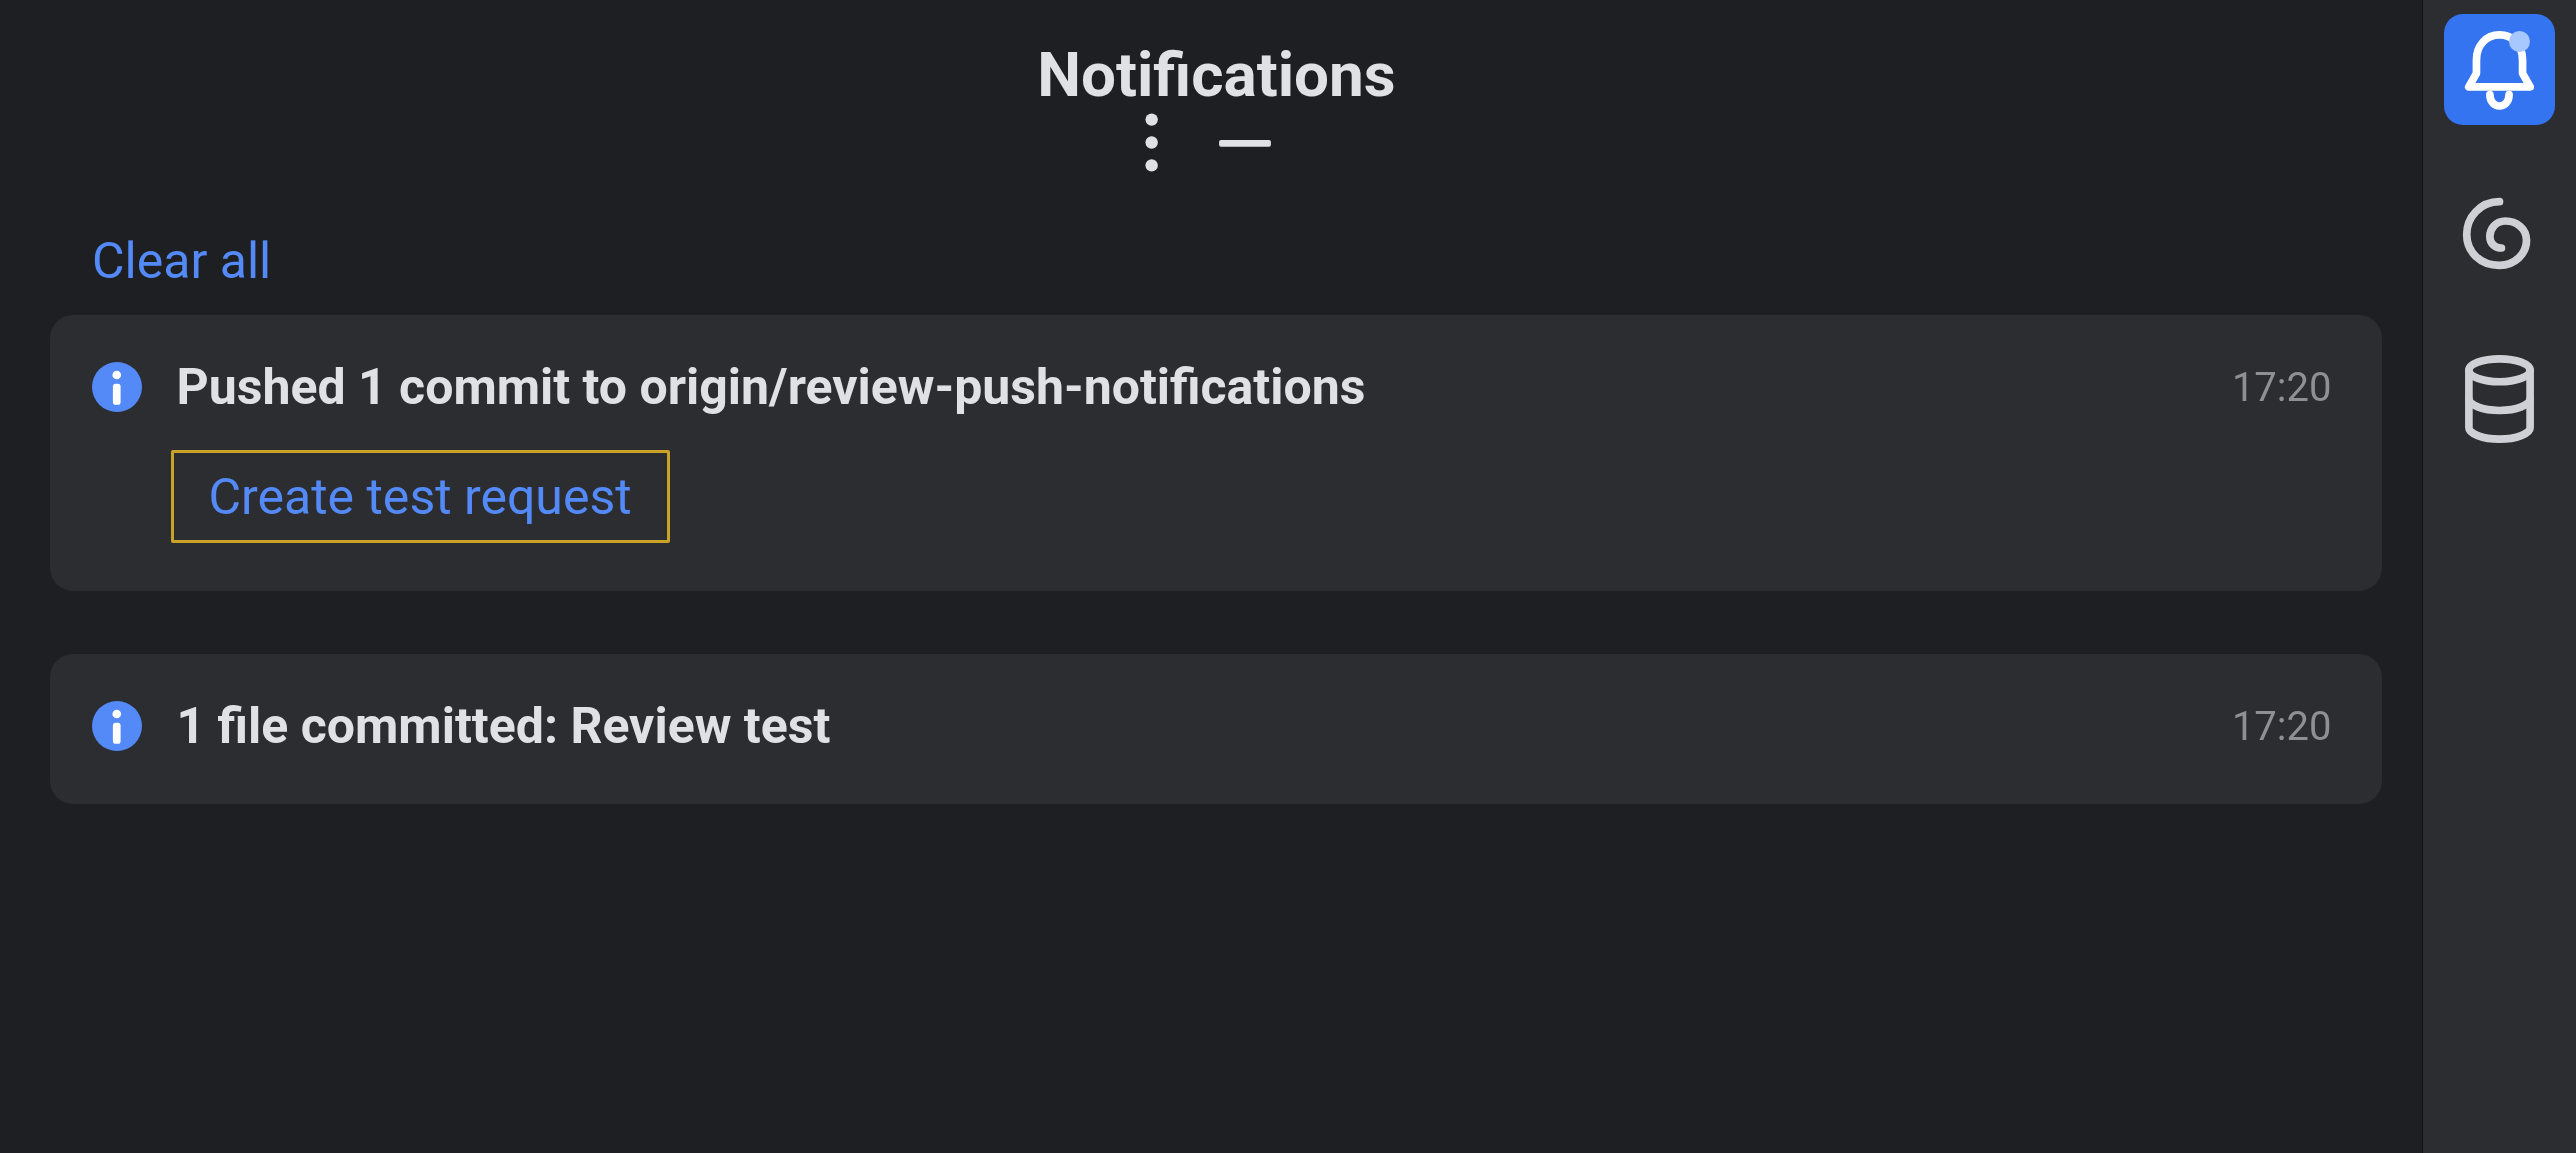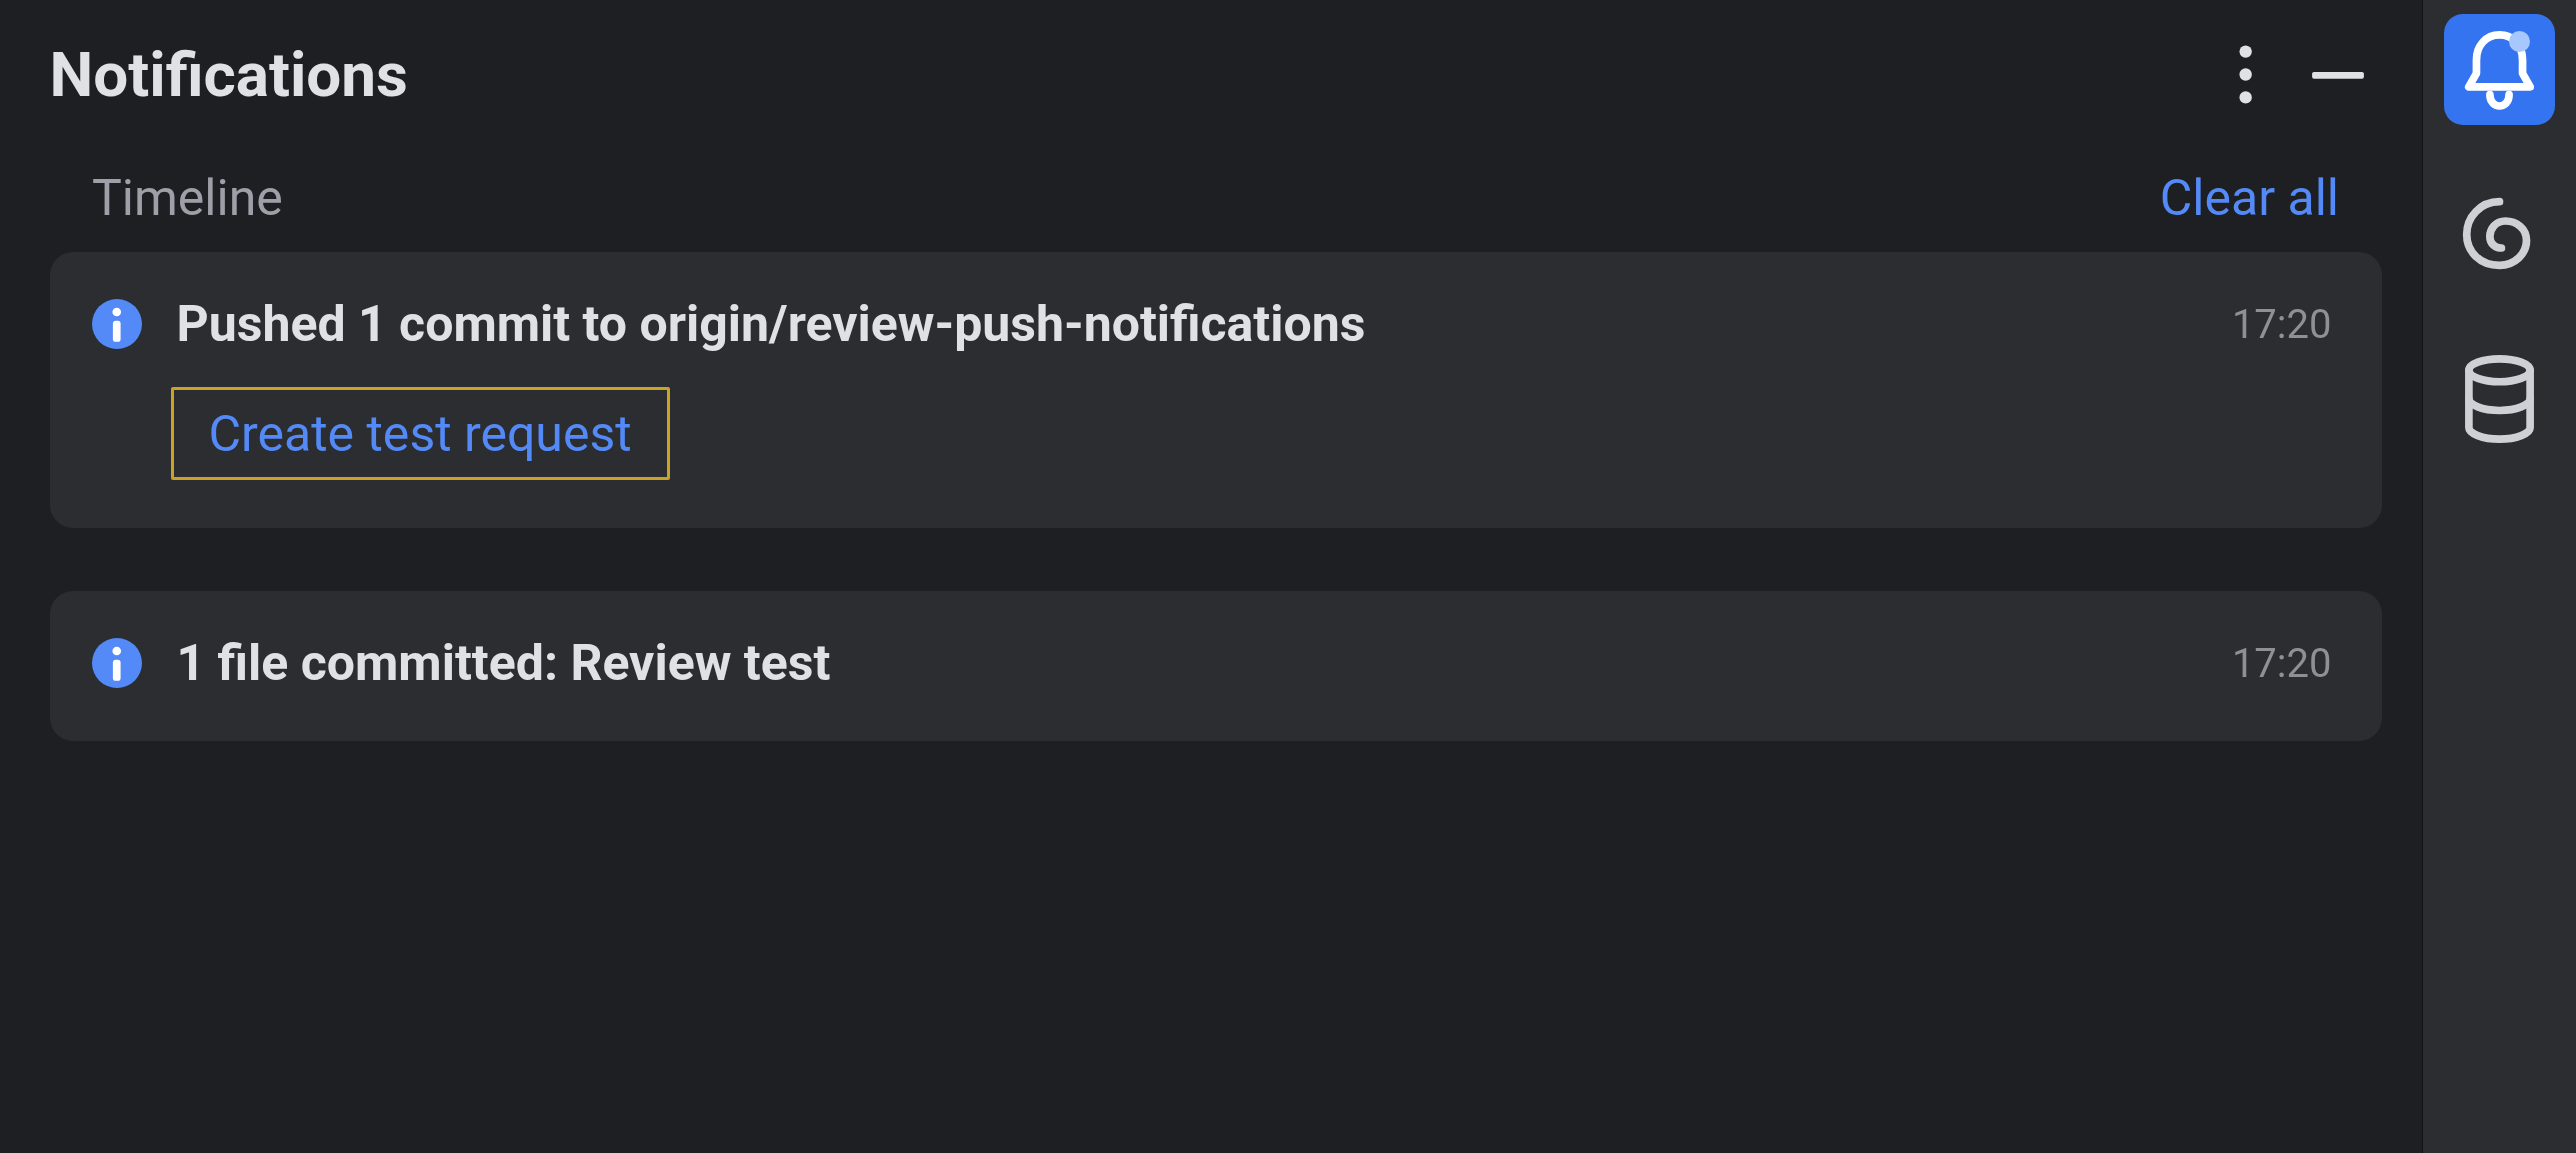--- a/index.html
+++ b/index.html
@@ -13,20 +13,21 @@
   .main-panel {
     flex: 1;
     display: flex;
     flex-direction: column;
     padding: 38px 29px 38px 38px;
   }
   .panel-header {
     display: flex;
     align-items: center;
     padding: 0 9.6px 58px 11.5px;
+    flex-direction: column;
   }
   .panel-title {
     font-size: 62px;
     font-weight: 700;
     color: #dfe1e5;
     flex: 1;
   }
   .hdr-actions {
     display: flex;
     align-items: center;
@@ -162,21 +163,20 @@
       </span>
       <span class="icon-btn">
         <svg width="52" height="9.6" viewBox="0 0 54 10">
           <rect x="0" y="2" width="54" height="7" rx="2" fill="currentColor"></rect>
         </svg>
       </span>
     </div>
   </div>
 
   <div class="section-row">
-    <div class="section-label">Timeline</div>
     <div class="clear-all">Clear all</div>
   </div>
 
   <div class="notif-list">
 
     <div class="notif-card">
       <div class="notif-head">
         <span class="info-icon">
           <svg width="13.5" height="35" viewBox="0 0 14 36">
             <circle cx="7" cy="5" r="4.5" fill="currentColor"></circle>

